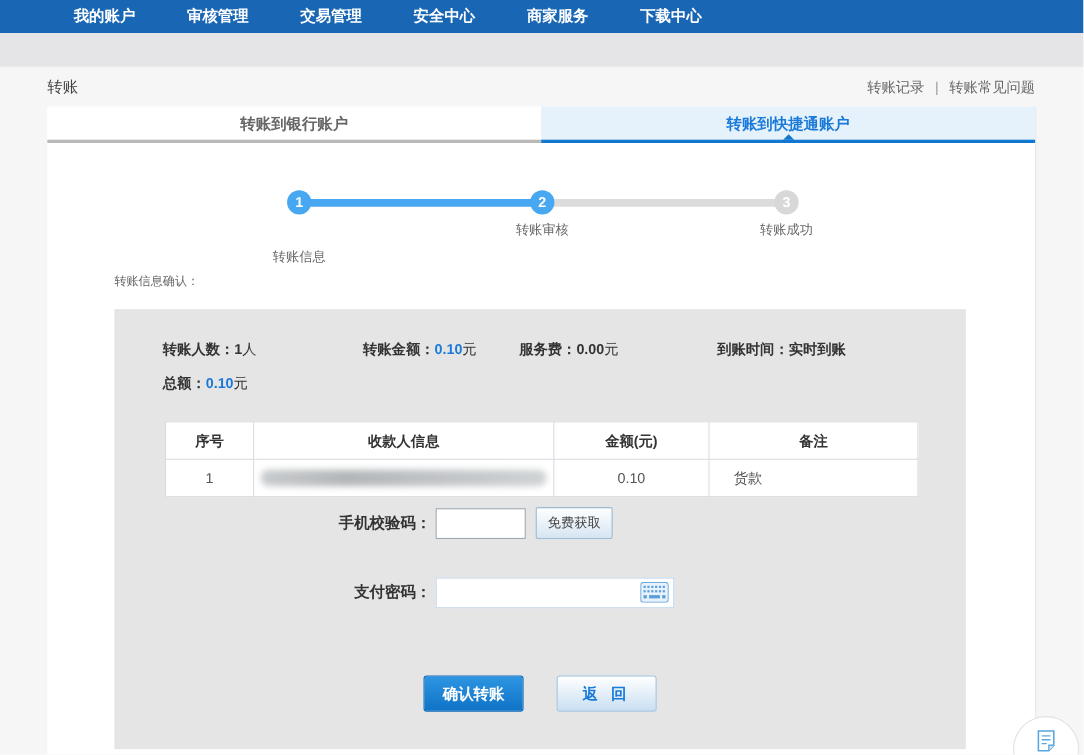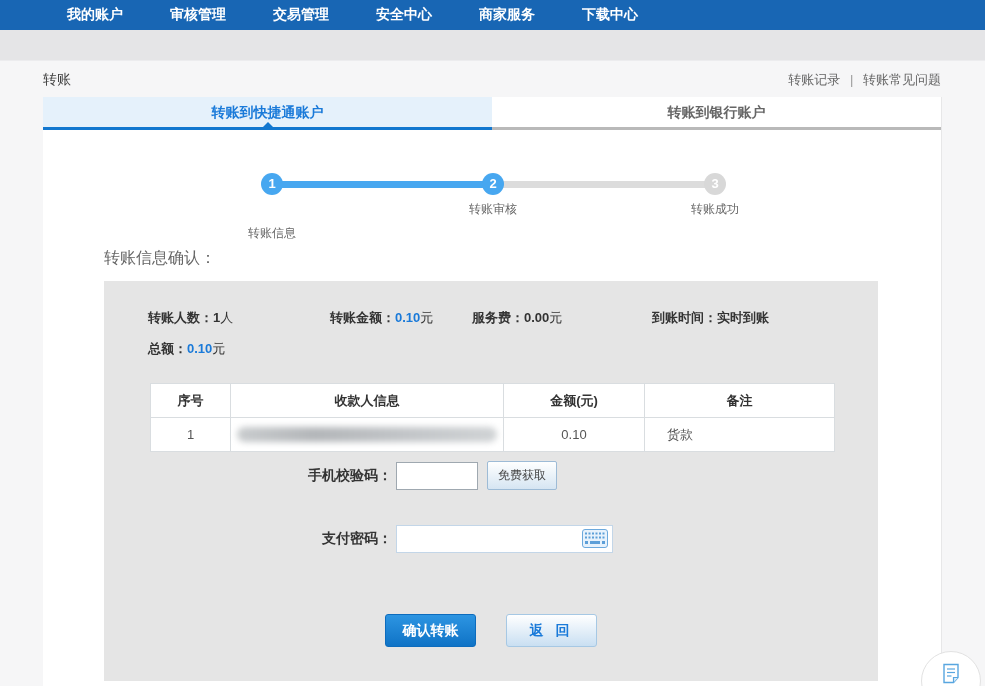--- a/index.html
+++ b/index.html
@@ -33,21 +33,21 @@
   .bar-1 { left:229px; width:221px; background:#47a7f0; }
   .bar-2 { left:450px; width:222px; background:#dcdcdc; }
   .step-circle { position:absolute; top:43px; width:22px; height:22px; border-radius:50%;
     color:#fff; font-size:13px; font-weight:bold; text-align:center; line-height:22px; }
   .step-circle.done { background:#47a7f0; }
   .step-circle.pending { background:#d8d8d8; }
   .c1 { left:218px; } .c2 { left:439px; } .c3 { left:661px; }
   .step-label { position:absolute; top:71px; width:100px; text-align:center; font-size:12px; color:#666; }
   .l1 { left:179px;margin-top:24px; } .l2 { left:400px; } .l3 { left:622px; }
   
-  .section-label { position:absolute; left:61px; top:118px; font-size:16px; color:#666; }
+  .section-label { position:absolute; left:61px; top:118px; font-size:11px; color:#666; }
   .panel { position:absolute; left:61px; top:151px; width:774px; height:400px; background:#e5e5e5; }
   .summary-row { display:flex; margin-left:44px; font-size:13px; color:#333; }
   .summary-row.first { padding-top:28px; }
   .summary-row.second { margin-top:13px; }
   .sum-item.w1 { width:182px; } .sum-item.w2 { width:142px; } .sum-item.w3 { width:180px; }
   .sum-label { font-weight:bold; }
   .sum-value { font-weight:bold; }
   .sum-value.hl { color:#1a7ad9; }
   .sum-suffix { font-weight:normal; }
   
@@ -95,22 +95,22 @@
   <span class="page-title">转账</span>
   <span class="header-links">
     <span>转账记录</span>
     <span class="sep">|</span>
     <span>转账常见问题</span>
   </span>
 </div>
 
 <div class="card">
   <div class="tabs">
+    <div class="tab inactive">转账到银行账户</div>
     <div class="tab active">转账到快捷通账户</div>
-    <div class="tab inactive">转账到银行账户</div>
   </div>
 
   <div class="card-body">
 
     <div class="step-bar bar-1"></div>
     <div class="step-bar bar-2"></div>
     <div class="step-circle done c1">1</div>
     <div class="step-circle done c2">2</div>
     <div class="step-circle pending c3">3</div>
     <div class="step-label l1">转账信息</div>

